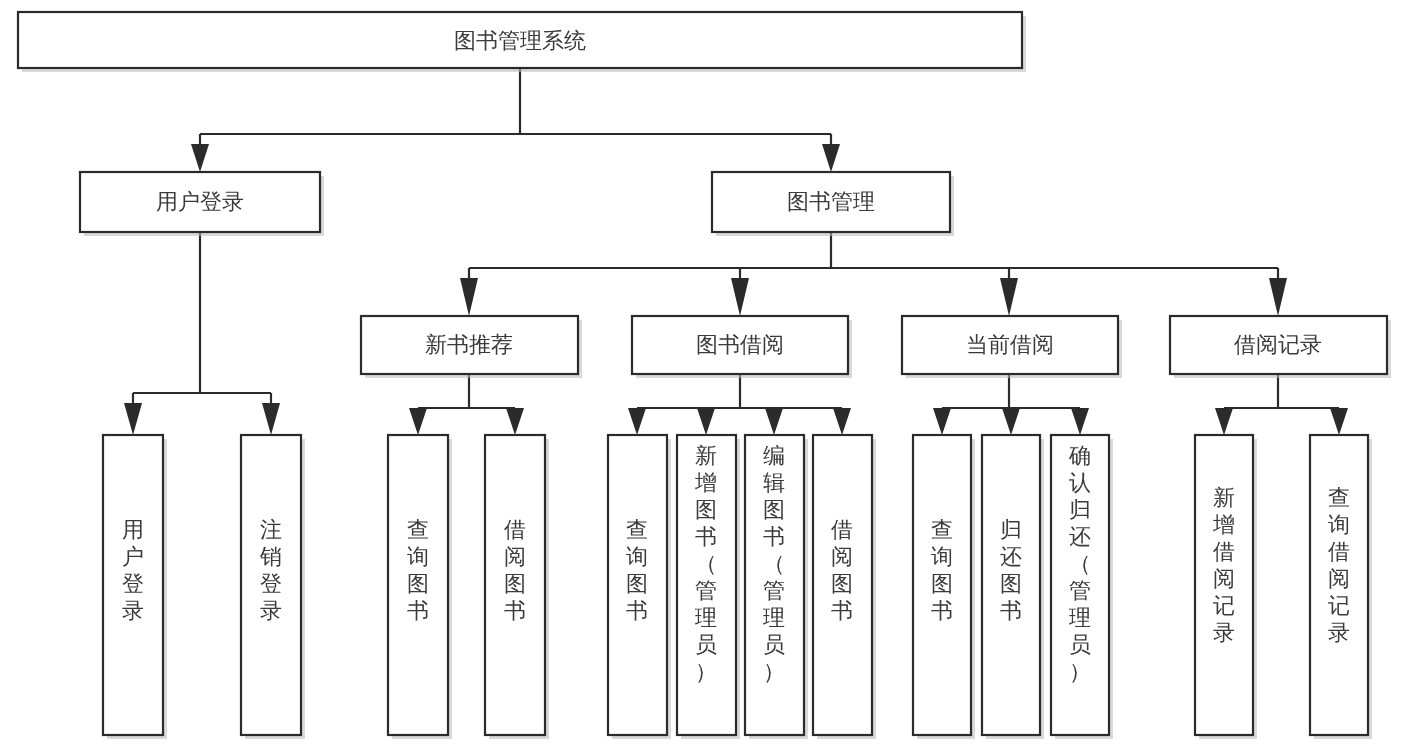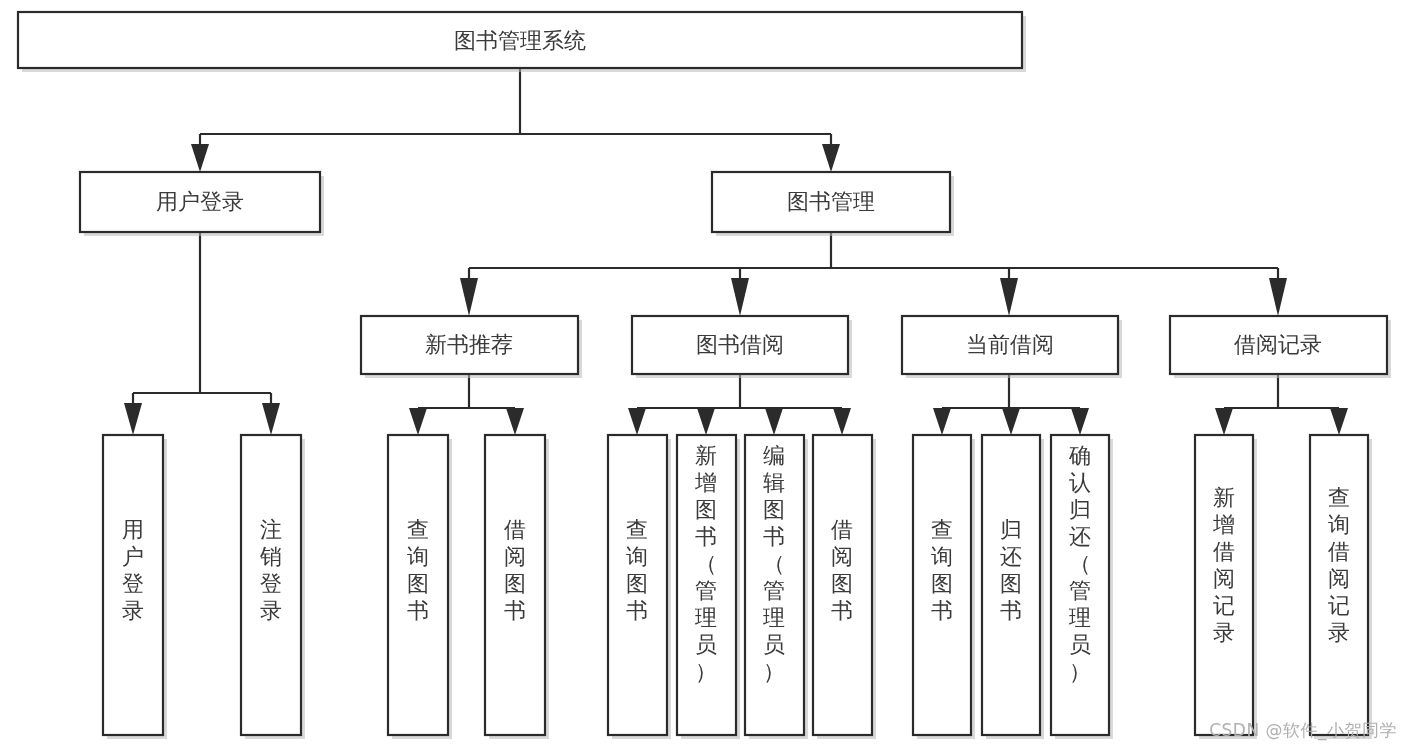--- a/index.html
+++ b/index.html
@@ -271,14 +271,13 @@
 
       <g>
         <rect class="node-shadow" x="1314" y="439" width="58" height="300"></rect>
         <rect class="node-rect" x="1310" y="435" width="58" height="300"></rect>
         <text class="node-label-vertical" x="1339" y="505"><tspan x="1339" dy="0">查</tspan><tspan x="1339" dy="27">询</tspan><tspan x="1339" dy="27">借</tspan><tspan x="1339" dy="27">阅</tspan><tspan x="1339" dy="27">记</tspan><tspan x="1339" dy="27">录</tspan></text>
       </g>
 
     </g>
   </svg>
 
-  <div class="watermark">CSDN @软件_小贺同学</div>
 </div>
 
 </body></html>

